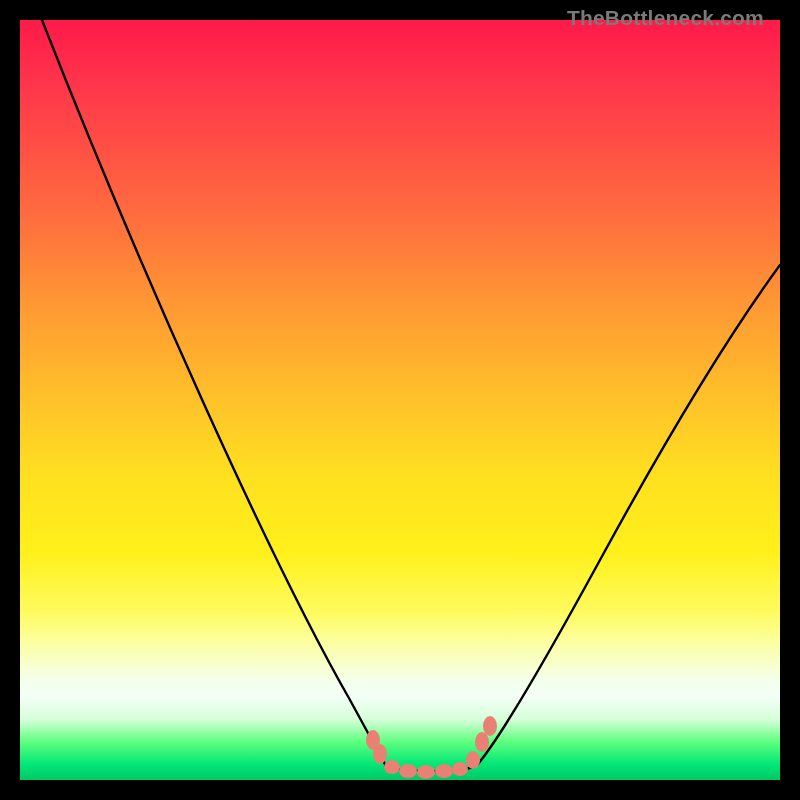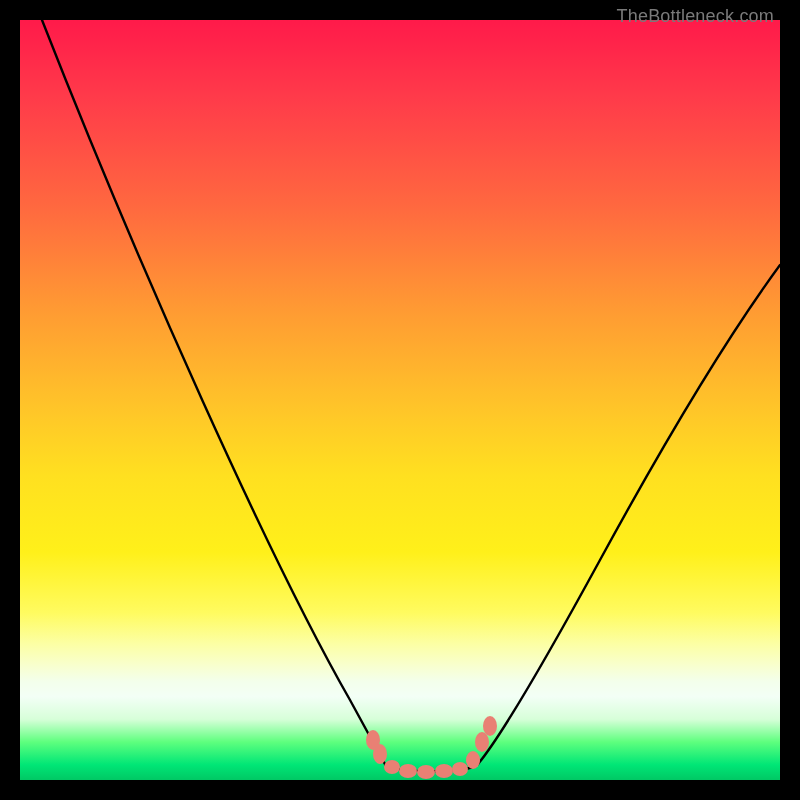--- a/index.html
+++ b/index.html
@@ -33,24 +33,24 @@
       #f3fff6 89%,
       #d7ffd9 92%,
       #5eff7e 95%,
       #00e676 98%,
       #00c864 100%
     );
   }
   .watermark {
     position: absolute;
     top: 6px;
-    right: 26px;
+    right: 36px;
     color: #7a7a7a;
-    font-size: 18px;
-    font-weight: 400;
+    font-size: 21px;
+    font-weight: 700;
     letter-spacing: 0.2px;
     user-select: none;
   }
   svg {
     position: absolute;
     left: 0;
     top: 0;
   }
 </style>
 </head>

